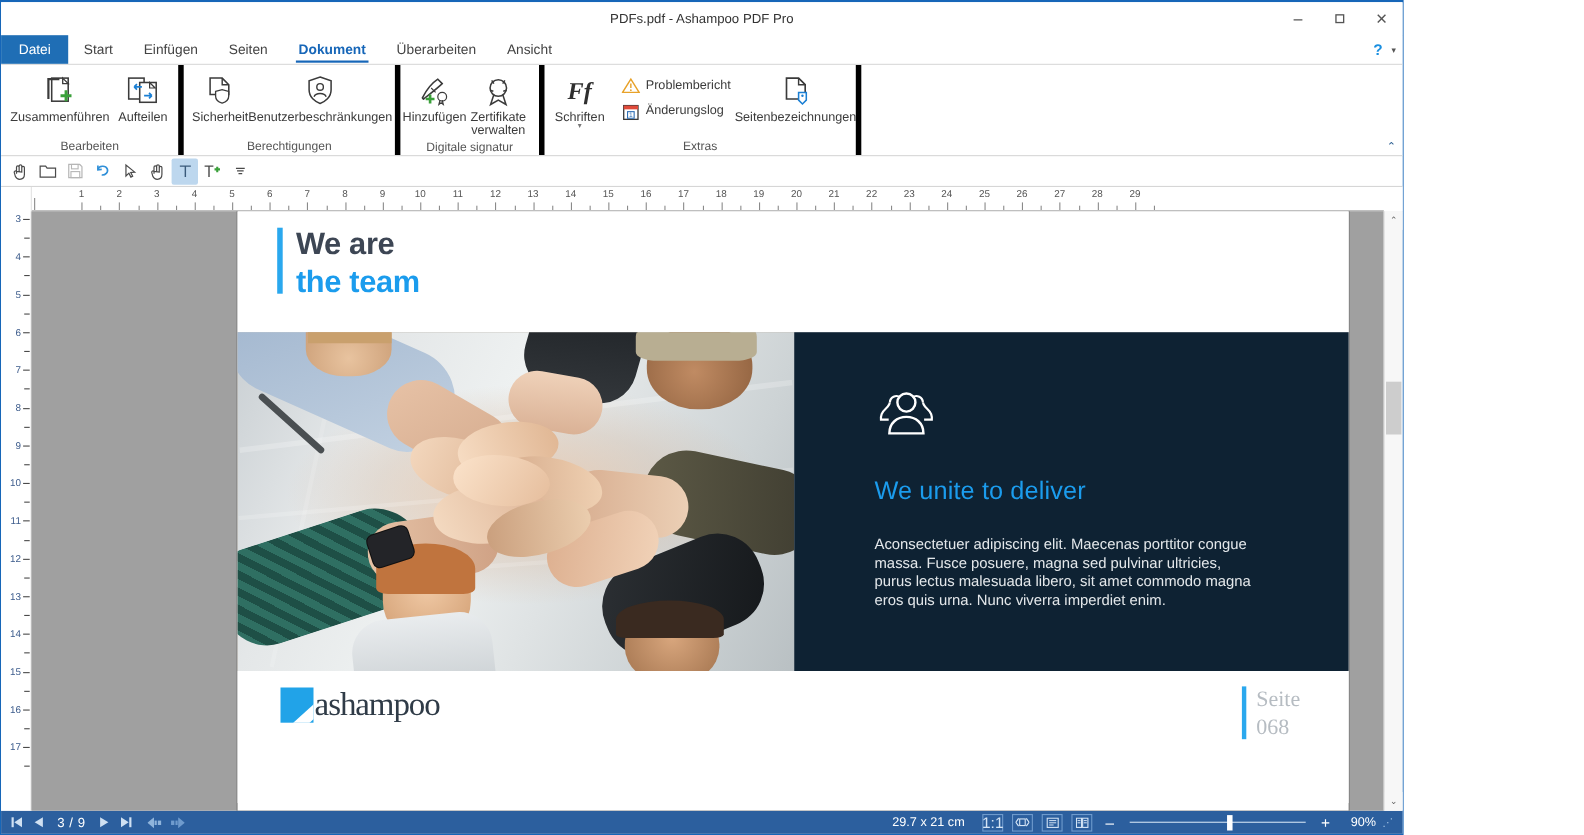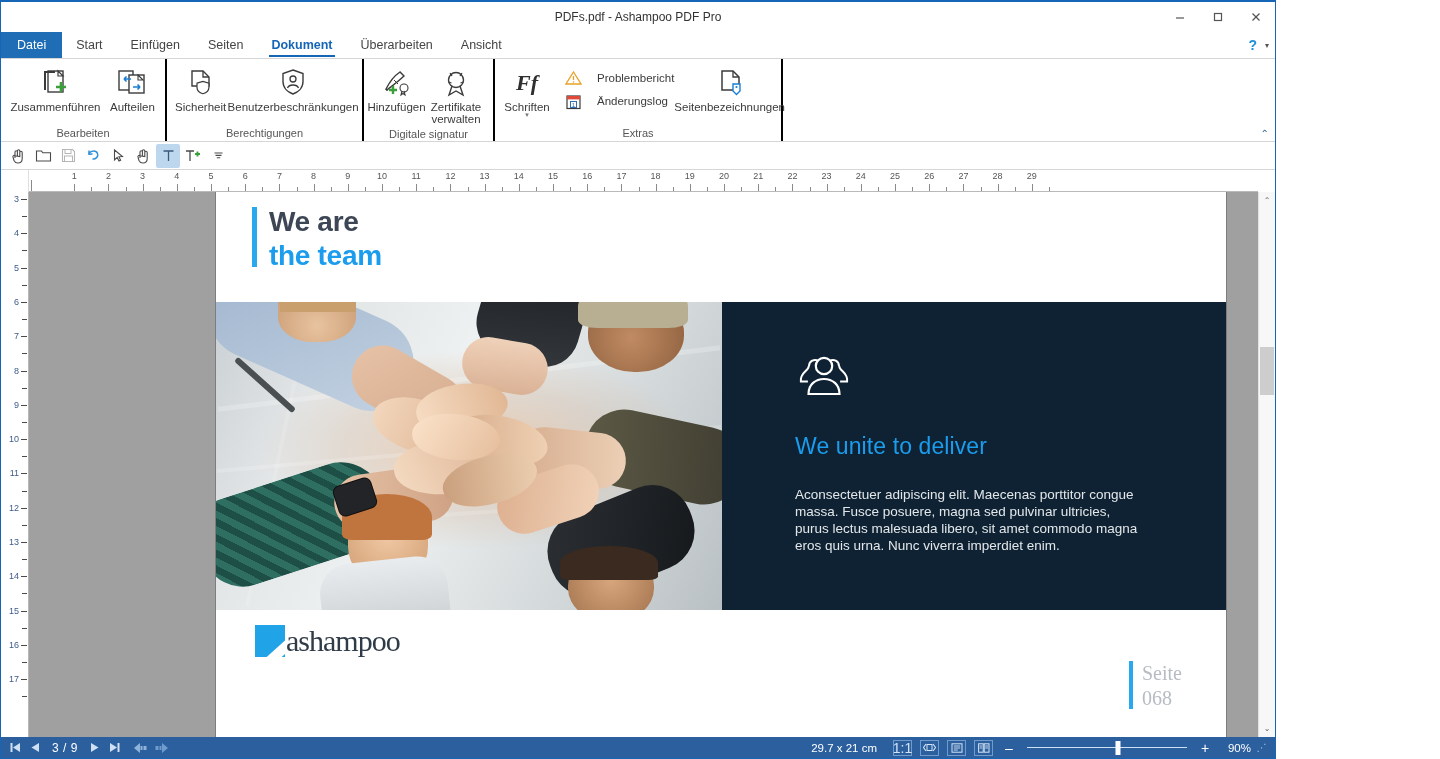--- a/index.html
+++ b/index.html
@@ -48,34 +48,34 @@
   }
   .help-area { margin-left:auto; display:flex; align-items:center; padding-right:6px; gap:8px; }
   .help-q { color:#1a8fe0; font-size:14px; font-weight:bold; cursor:default; }
   .help-caret { color:#555; font-size:8px; cursor:default; }
 
   
   .ribbon {
     height:83px; flex:0 0 83px; display:flex; background:#fff;
     border-bottom:1px solid #d6d6d6; position:relative; overflow:hidden;
   }
-  .rgroup { display:flex; flex-direction:column; border-right:2px solid #000000; position:relative; }
+  .rgroup { display:flex; flex-direction:column; border-right:5px solid #000000; position:relative; }
   .rgroup-items { flex:1; display:flex; align-items:flex-start; padding:4px 6px 0 6px; gap:2px; }
   .rgroup-label {
     height:17px; font-size:11px; color:#555; display:flex; align-items:center; justify-content:center;
   }
   .ritem {
     display:flex; flex-direction:column; align-items:center; justify-content:flex-start;
     padding:3px 5px 2px 5px; cursor:default; min-width:44px; border-radius:2px;
   }
   .ritem .ic { height:34px; display:flex; align-items:center; justify-content:center; }
   .ritem .lbl { font-size:11.5px; color:#3b3b3b; text-align:center; line-height:12px; margin-top:1px; }
   .ritem.small { flex-direction:row; align-items:center; padding:2px 4px; min-width:0; }
   .ritem.small .ic { height:18px; width:20px; }
-  .ritem.small .lbl { margin-top:0; margin-left:14px;text-align:center; }
+  .ritem.small .lbl { margin-top:0; margin-left:4px;text-align:center; }
   .rcol { display:flex; flex-direction:column; justify-content:flex-start; padding-top:4px; gap:1px; }
   .dropcaret { font-size:7px; color:#777; line-height:6px; margin-top:-1px;}
 
   .ribbon-collapse {
     position:absolute; right:6px; bottom:2px; color:#2c5f92; font-size:10px; cursor:default;
   }
 
   
   .quickbar {
     height:28px; flex:0 0 28px; display:flex; align-items:center; gap:1px;
@@ -166,21 +166,21 @@
   .pg-footer { position:relative; height:120px; background:#fff;font-family:Liberation Serif, serif; }
   .logo { position:absolute; left:39px; top:15px; display:flex; align-items:center; }
   .logo .mark {
     width:30px; height:32px; background:#21a3e8; position:relative; overflow:hidden;
   }
   .logo .mark::after {
     content:""; position:absolute; left:-4px; bottom:-6px; width:44px; height:10px;
     background:#fff; transform:rotate(-42deg);
   }
   .logo .word { font-size:30px; color:#2f3b47; letter-spacing:-1px; line-height:30px; margin-left:1px; font-weight:normal;}
-  .pagenum { position:absolute; right:44px; top:14px; display:flex;margin-top:37px; }
+  .pagenum { position:absolute; right:44px; top:14px; display:flex; }
   .pagenum .bar { width:4px; background:#2aa8ee; margin-right:9px; height:48px; }
   .pagenum .txt { font-size:20px; color:#b6bcc2; line-height:25px; }
 
   
   .vscroll {
     width:17px; flex:0 0 17px; background:#f7f7f7; border-left:1px solid #e2e2e2;
     display:flex; flex-direction:column; position:relative;
   }
   .sb-arrow {
     height:17px; display:flex; align-items:center; justify-content:center; color:#606060; font-size:8px;

